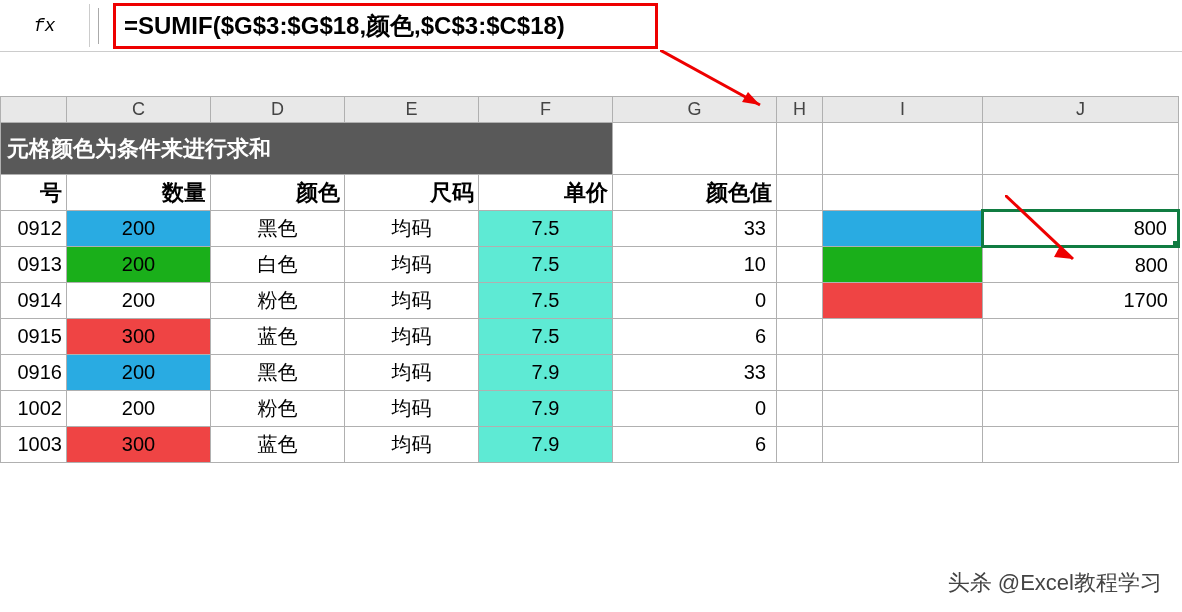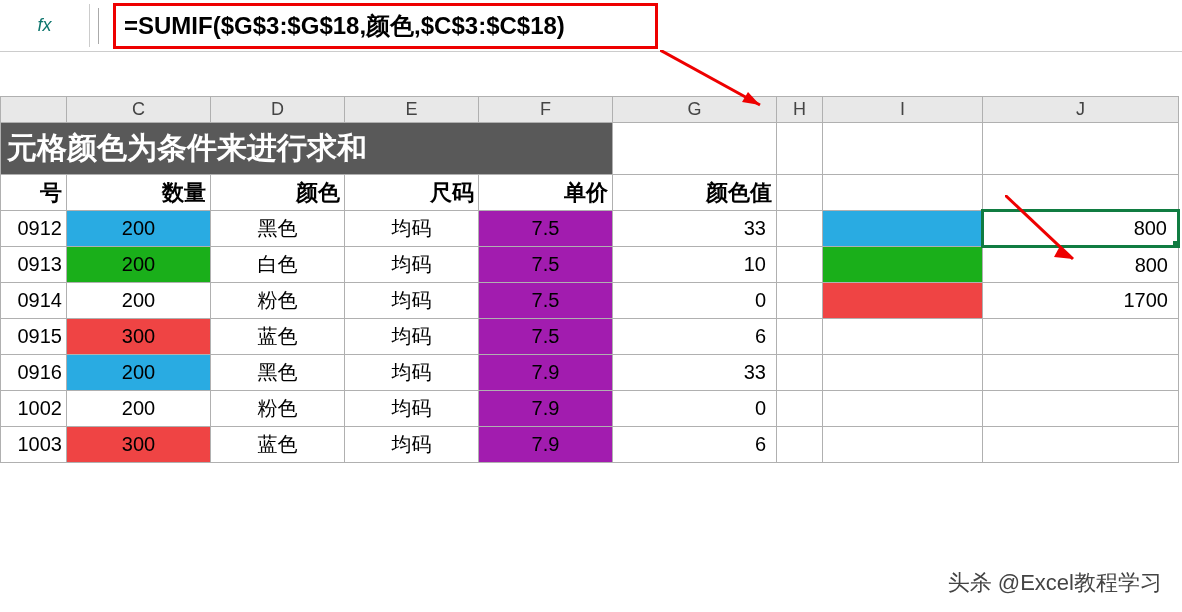--- a/index.html
+++ b/index.html
@@ -1,19 +1,19 @@
 <!DOCTYPE html>
 <html><head>
   <meta charset="utf-8">
   <style>
     * { box-sizing: border-box; margin: 0; padding: 0; }
     body { font-family: "Microsoft YaHei", Arial, sans-serif; background: #fff; width: 1182px; height: 612px; overflow: hidden; position: relative; }
     
     .formula-area { display: flex; align-items: center; height: 52px; border-bottom: 1px solid #ccc; padding: 4px 0; }
-    .fx-label { width: 90px; text-align: center; font-style: italic; font-size: 18px; color: #0f766e; border-right: 1px solid #ccc; height: 100%; display: flex; align-items: center; justify-content: center; }
+    .fx-label { width: 90px; text-align: center; font-style: italic; font-size: 18px; color: #000000; border-right: 1px solid #ccc; height: 100%; display: flex; align-items: center; justify-content: center; font-family: Liberation Mono, monospace; }
     .fx-divider { width: 1px; height: 36px; background: #aaa; margin: 0 8px; }
     .formula-input-wrap { flex: 1; padding: 2px 6px; font-weight: bold; }
     .formula-input { font-size: 24px; padding: 4px 8px; border: 3px solid #e00; width: 545px; font-family: "Microsoft YaHei", Arial, sans-serif; }
     
     .sheet-area { margin-top: 44px; }
     
     table { border-collapse: collapse; table-layout: fixed; }
     td, th { border: 1px solid #b0b0b0; height: 36px; font-size: 20px; text-align: center; padding: 0 4px; overflow: hidden; white-space: nowrap; }
     
     .colhdr td { background: #e8e8e8; color: #444; font-weight: normal; height: 26px; font-size: 18px; }
@@ -21,30 +21,30 @@
     .col-B { width: 66px; }
     .col-C { width: 144px; }
     .col-D { width: 134px; }
     .col-E { width: 134px; }
     .col-F { width: 134px; }
     .col-G { width: 164px; }
     .col-H { width: 46px; }
     .col-I { width: 160px; }
     .col-J { width: 196px; }
     
-    .title-cell { background: #595959; color: #fff; font-size: 30px; font-weight: bold; text-align: left; padding-left: 6px; height: 52px; }
+    .title-cell { background: #595959; color: #fff; font-size: 22px; font-weight: bold; text-align: left; padding-left: 6px; height: 52px; }
     .hdr { font-weight: bold; font-size: 22px; text-align: right; }
     
     .left-clip { text-align: right; }
     .num-right { text-align: right; padding-right: 10px; margin-top: 16px; }
     
     .fill-blue { background: #29abe2; }
     .fill-green { background: #1aaf1a; }
     .fill-yellow { background: #ef4444; }
-    .fill-cream { background: #a21caf; }
+    .fill-cream { background: #5eead4; }
     .fill-none { background: #fff; }
     
     .sel-cell { border: 3px solid #107c41 !important; position: relative; }
     .sel-handle { position: absolute; right: -4px; bottom: -4px; width: 8px; height: 8px; background: #107c41; }
     
     .arrow-red { position: absolute; pointer-events: none; }
     .arrow1 { left: 660px; top: 50px; }
     .arrow2 { left: 1005px; top: 195px; }
     
     .watermark { position: absolute; right: 20px; bottom: 14px; font-size: 22px; color: #444; font-weight: normal; }

